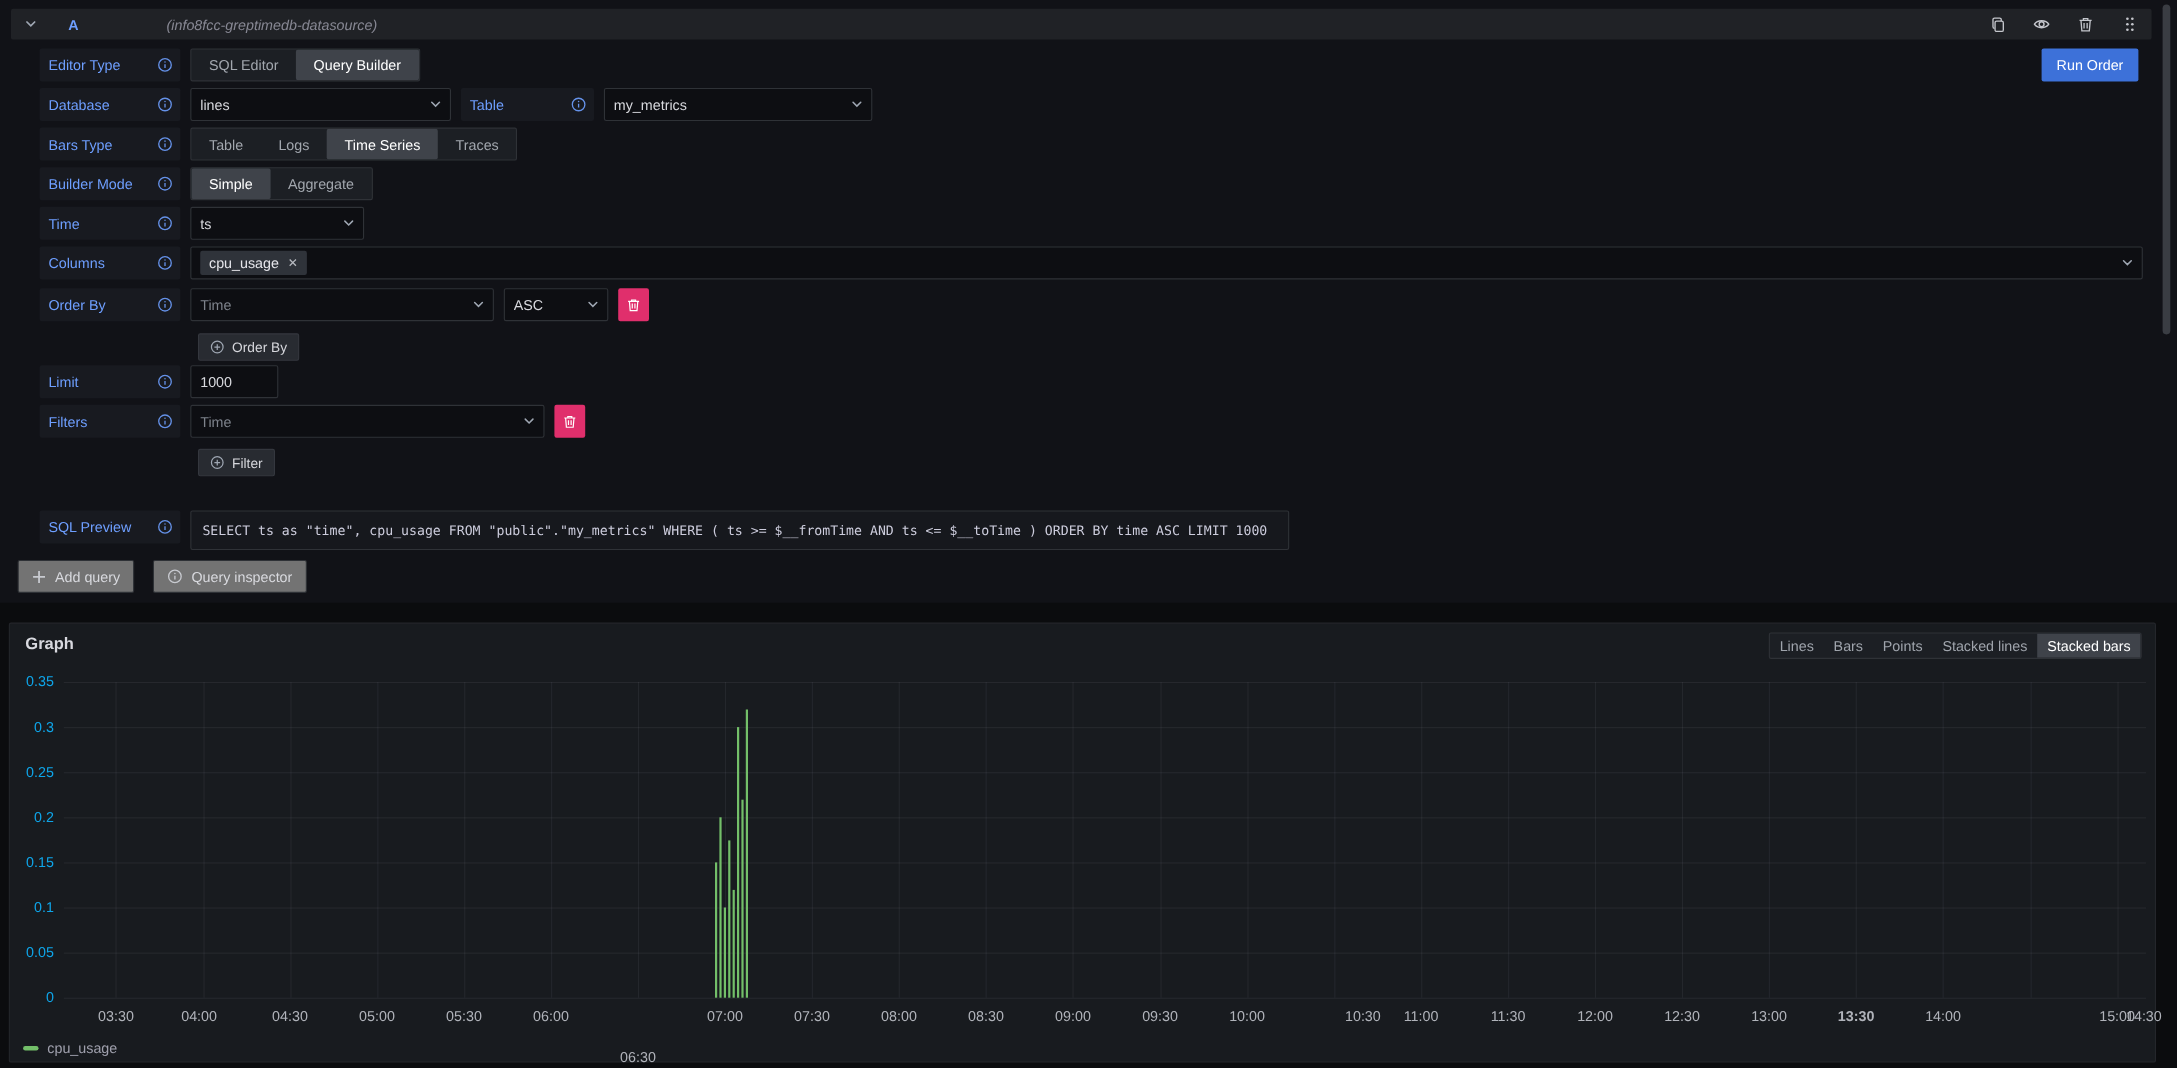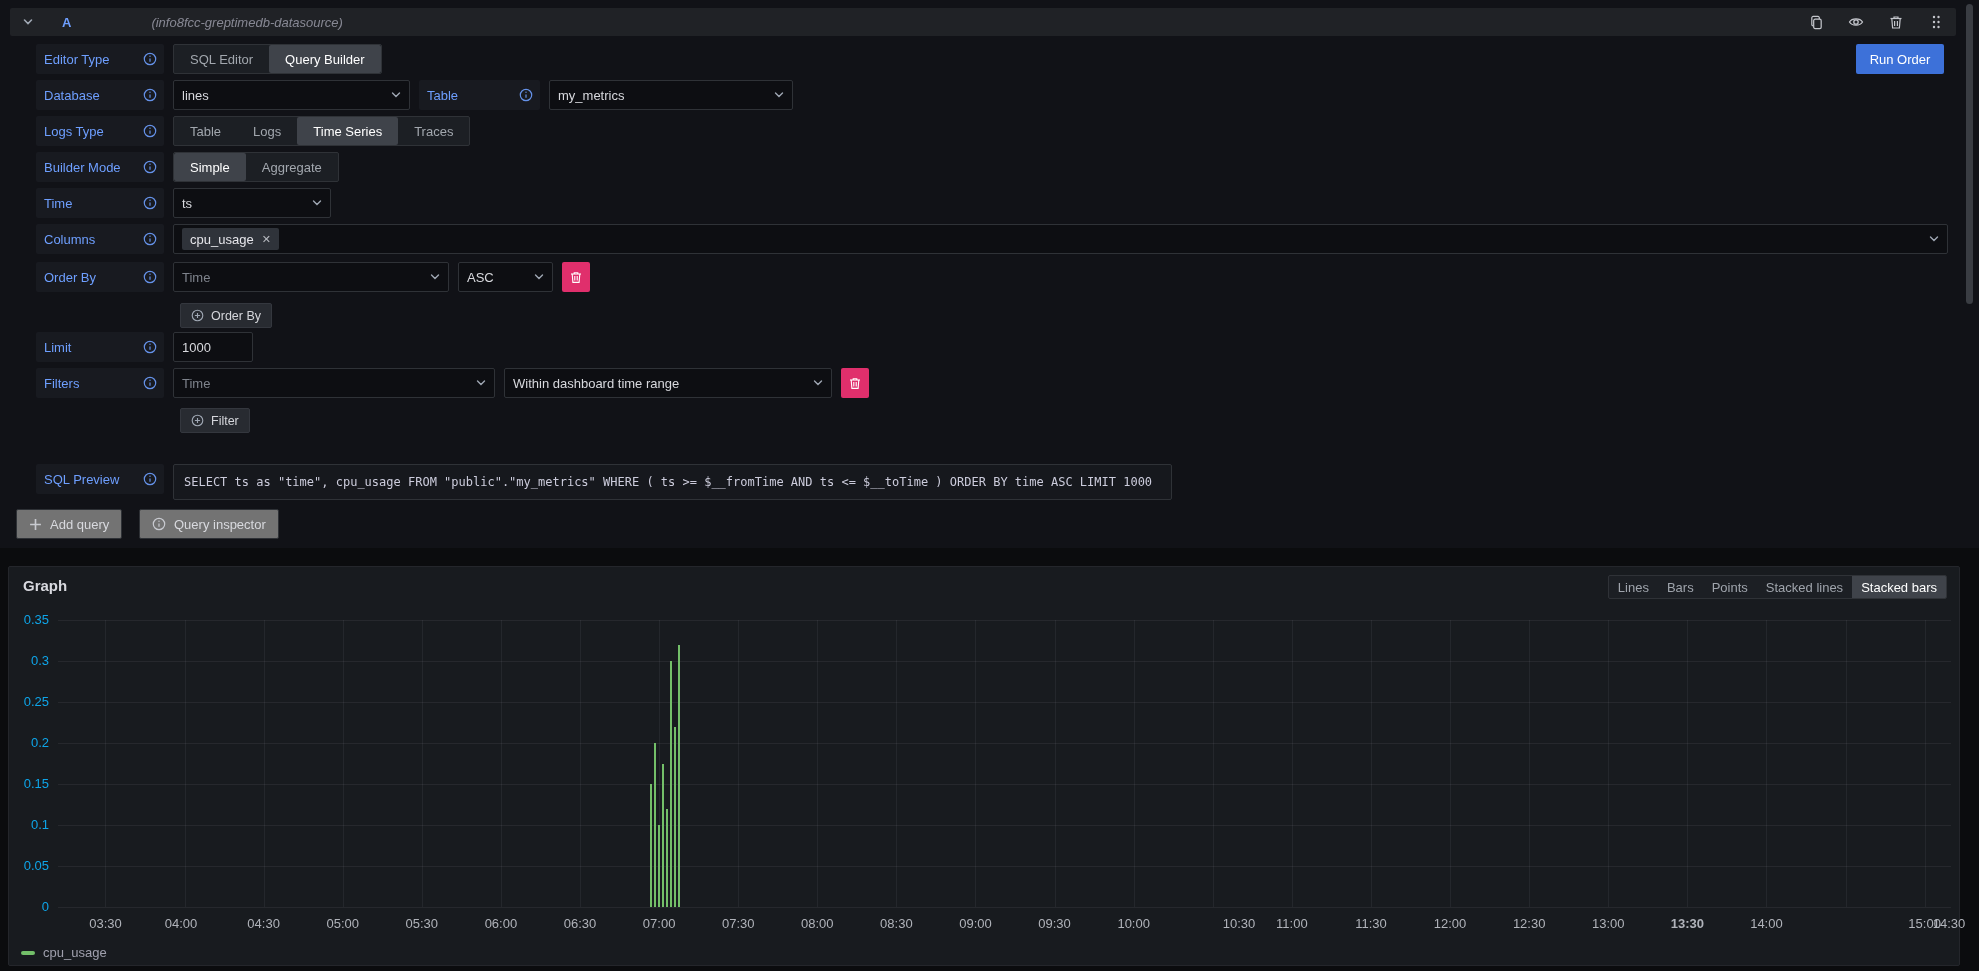--- a/index.html
+++ b/index.html
@@ -210,21 +210,21 @@
       <span class="chev">
           <svg width="10" height="10" viewBox="0 0 10 10">
             <path d="M1.5 3 L5 6.5 L8.5 3" stroke="currentColor" stroke-width="1.4" fill="none" stroke-linecap="round"></path>
           </svg>
         </span>
     </div>
   </div>
 
   <div class="row" style="top:116px;">
     <div class="flabel">
-      <span>Logs Type</span>
+      <span>Bars Type</span>
       <span class="info-i">
           <svg width="14" height="14" viewBox="0 0 14 14" fill="none" stroke="currentColor" stroke-width="1.2">
             <circle cx="7" cy="7" r="5.7"></circle>
             <path d="M7 6.4 v3.4"></path>
             <circle cx="7" cy="4.3" r="0.7" fill="currentColor" stroke="none"></circle>
           </svg>
         </span>
     </div>
     <div class="seggroup">
       <button class="seg">Table</button>
@@ -364,28 +364,20 @@
       <span class="info-i">
           <svg width="14" height="14" viewBox="0 0 14 14" fill="none" stroke="currentColor" stroke-width="1.2">
             <circle cx="7" cy="7" r="5.7"></circle>
             <path d="M7 6.4 v3.4"></path>
             <circle cx="7" cy="4.3" r="0.7" fill="currentColor" stroke="none"></circle>
           </svg>
         </span>
     </div>
     <div class="select" style="width:322px;">
       <span class="val placeholder">Time</span>
-      <span class="chev">
-          <svg width="10" height="10" viewBox="0 0 10 10">
-            <path d="M1.5 3 L5 6.5 L8.5 3" stroke="currentColor" stroke-width="1.4" fill="none" stroke-linecap="round"></path>
-          </svg>
-        </span>
-    </div>
-    <div class="select" style="width:328px;">
-      <span class="val">Within dashboard time range</span>
       <span class="chev">
           <svg width="10" height="10" viewBox="0 0 10 10">
             <path d="M1.5 3 L5 6.5 L8.5 3" stroke="currentColor" stroke-width="1.4" fill="none" stroke-linecap="round"></path>
           </svg>
         </span>
     </div>
     <button class="trashbtn">
       <svg width="12" height="13" viewBox="0 0 12 13" fill="none" stroke="#fff" stroke-width="1.1">
           <path d="M1 3 h10"></path>
           <path d="M4.2 3 V1.8 h3.6 V3"></path>
@@ -475,21 +467,21 @@
       <div class="xlab" style="left: 93px;">04:00</div>
       <div class="vgrid" style="left: 205.646px;"></div>
       <div class="xlab" style="left: 175.646px;">04:30</div>
       <div class="vgrid" style="left: 284.741px;"></div>
       <div class="xlab" style="left: 254.741px;">05:00</div>
       <div class="vgrid" style="left: 363.836px;"></div>
       <div class="xlab" style="left: 333.836px;">05:30</div>
       <div class="vgrid" style="left: 442.93px;"></div>
       <div class="xlab" style="left: 412.93px;">06:00</div>
       <div class="vgrid" style="left: 522.025px;"></div>
-      <div class="xlab" style="left: 492.025px;">06:30</div>
+      <div class="xlab" style="left: 492.025px; margin-top: 37px;">06:30</div>
       <div class="vgrid" style="left: 601.12px;"></div>
       <div class="xlab" style="left: 571.12px;">07:00</div>
       <div class="vgrid" style="left: 680.214px;"></div>
       <div class="xlab" style="left: 650.214px;">07:30</div>
       <div class="vgrid" style="left: 759.309px;"></div>
       <div class="xlab" style="left: 729.309px;">08:00</div>
       <div class="vgrid" style="left: 838.404px;"></div>
       <div class="xlab" style="left: 808.404px;">08:30</div>
       <div class="vgrid" style="left: 917.499px;"></div>
       <div class="xlab" style="left: 887.499px;">09:00</div>

